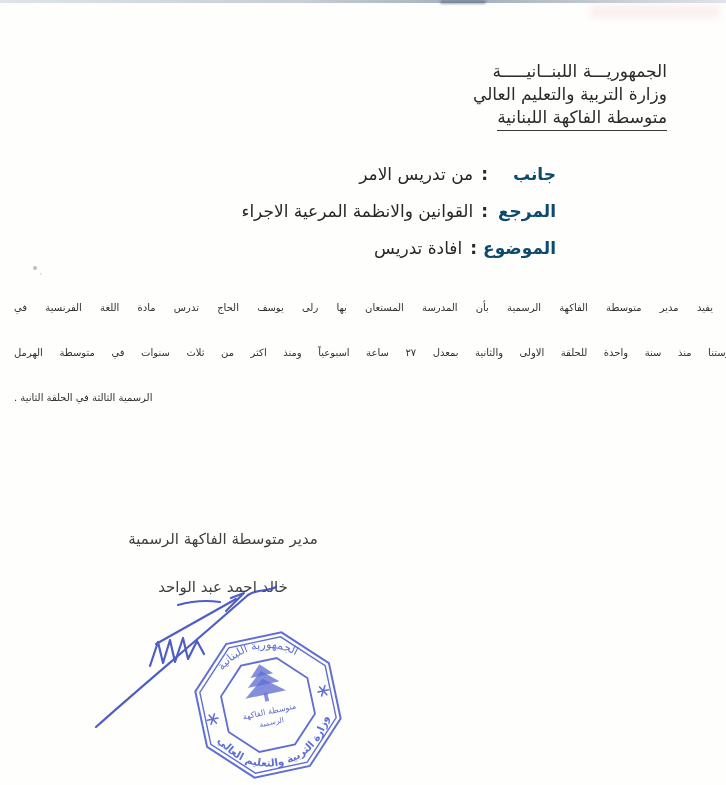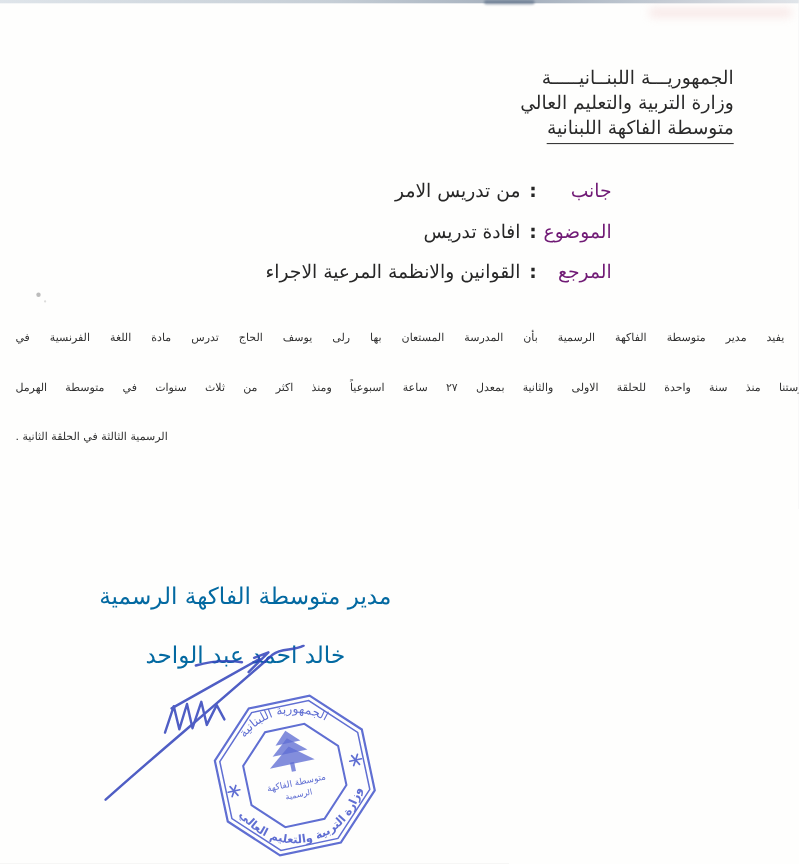--- a/index.html
+++ b/index.html
@@ -50,37 +50,37 @@
     padding-bottom:1px;
   }
   
   .meta{
     position:absolute;top:163px;right:199px;
     direction:rtl;font-size:17px;color:#262626;
   }
   .meta .row{margin-bottom:14px;line-height:23px;white-space:nowrap;}
   .meta .lbl{
     display:inline-block;min-width:62px;
-    font-weight:normal;color:#701a75;
+    font-weight:bold;color:#0c4a6e;
   }
   .meta .colon{font-weight:bold;padding:0 6px 0 8px;}
   
   .body-text{
     position:absolute;top:295px;left:14px;right:14px;
     direction:rtl;font-size:10px;color:#303030;
   }
   .body-line{line-height:25px;margin-bottom:20px;}
   .body-line.justified{text-align:justify;text-align-last:justify;}
   .body-line.first{padding-right:28px;}
   .body-line.last{text-align:left;}
   
   .sig-block{
     position:absolute;top:530px;left:87px;width:272px;
     direction:rtl;text-align:center;
-    font-size:21px;color:#0369a1;
+    font-size:15px;color:#404040;
   }
   .sig-block .sig-name{margin-top:30px;}
   
   .stamp-svg{
     position:absolute;left:189px;top:628px;
     width:158px;height:154px;
     opacity:.92;filter:blur(.4px);
   }
   .signature-svg{
     position:absolute;left:86px;top:586px;
@@ -102,24 +102,24 @@
     <div>الجمهوريـــة اللبنــانيـــــة</div>
     <div>وزارة التربية والتعليم العالي</div>
     <div><span class="underlined">متوسطة الفاكهة اللبنانية</span></div>
   </div>
 
   <div class="meta">
     <div class="row">
       <span class="lbl">جانب</span><span class="colon">:</span><span>من تدريس الامر</span>
     </div>
     <div class="row">
-      <span class="lbl">الموضوع</span><span class="colon">:</span><span>افادة تدريس</span>
+      <span class="lbl">المرجع</span><span class="colon">:</span><span>القوانين والانظمة المرعية الاجراء</span>
     </div>
     <div class="row">
-      <span class="lbl">المرجع</span><span class="colon">:</span><span>القوانين والانظمة المرعية الاجراء</span>
+      <span class="lbl">الموضوع</span><span class="colon">:</span><span>افادة تدريس</span>
     </div>
   </div>
 
   <div class="body-text">
     <div class="body-line justified first">يفيد مدير متوسطة الفاكهة الرسمية بأن المدرسة المستعان بها رلى يوسف الحاج تدرس مادة اللغة الفرنسية في</div>
     <div class="body-line justified">مدرستنا منذ سنة واحدة  للحلقة الاولى والثانية بمعدل ٢٧ ساعة اسبوعياً ومنذ اكثر من ثلاث سنوات في متوسطة الهرمل</div>
     <div class="body-line last">الرسمية الثالثة في الحلقة الثانية .</div>
   </div>
 
   <div class="sig-block">

